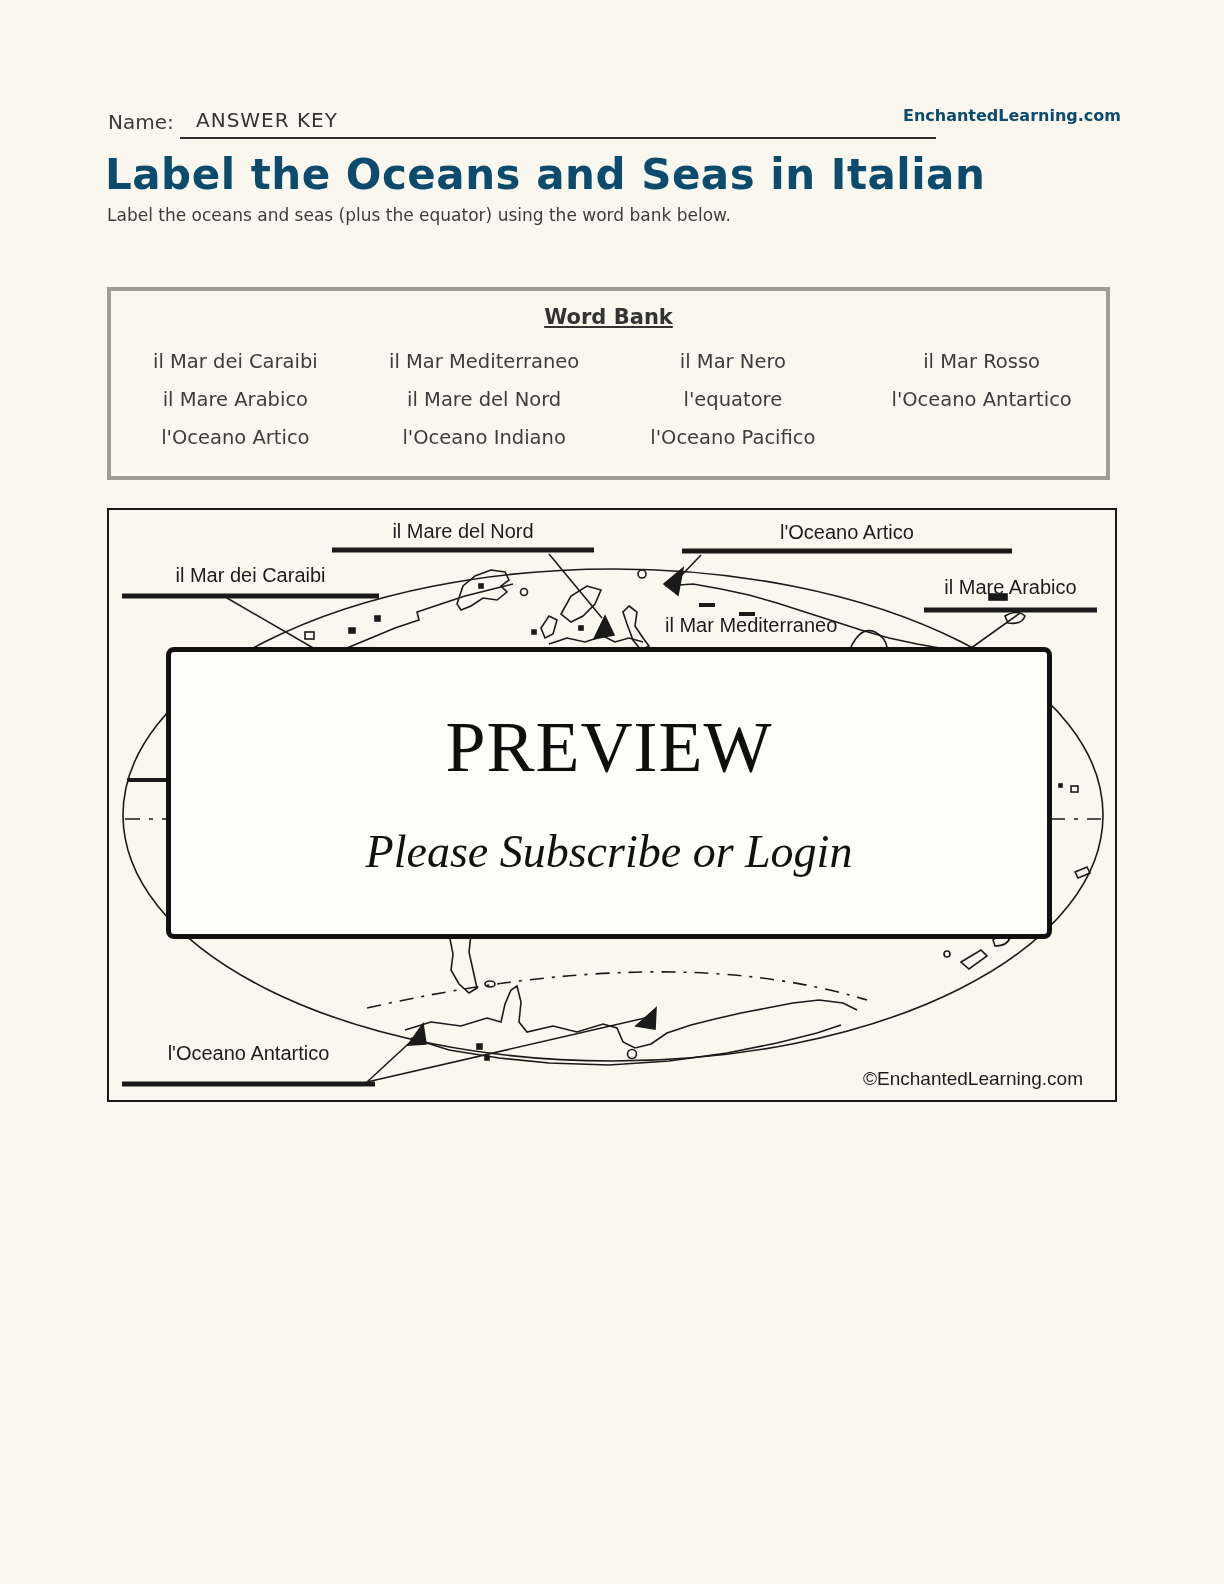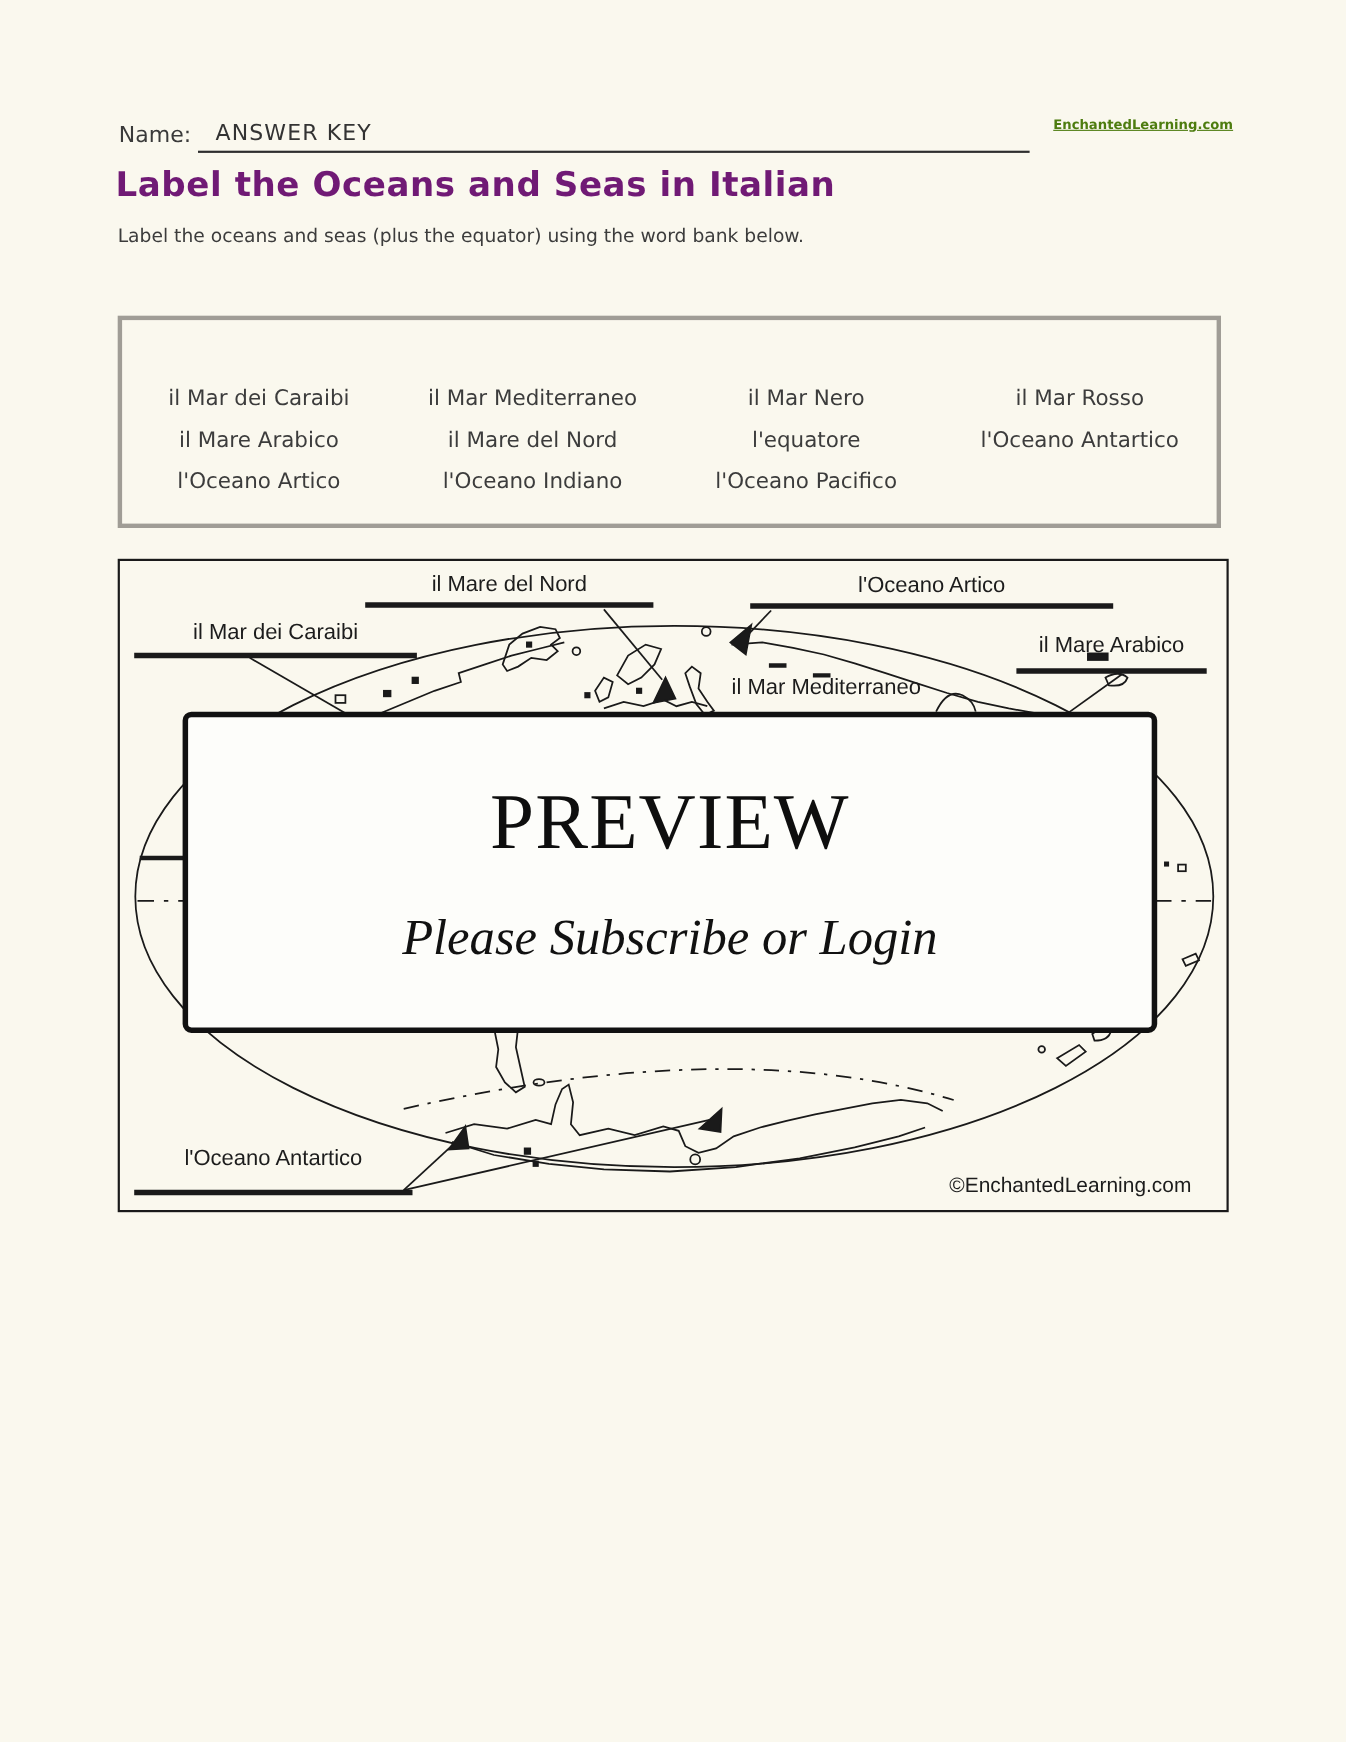--- a/index.html
+++ b/index.html
@@ -9,22 +9,22 @@
     background:#faf8ee;
     font-family:"DejaVu Sans",sans-serif;
     color:#3a3a3a;
     overflow:hidden;
     padding-left:17px;
   }
   
   .name-label{position:absolute;left:108px;top:110px;font-size:20px;}
   .name-value{position:absolute;left:196px;top:108px;font-size:20px;letter-spacing:1px;color:#333;}
   .name-underline{position:absolute;left:180px;top:137px;width:756px;height:2px;background:#2e2e2e;}
-  .site{position:absolute;right:120px;top:106px;font-size:12px;font-weight:bold;color:#4d7c0f;text-decoration:underline;}
-  .page-title{position:absolute;left:105px;top:150px;margin:0;font-size:31px;font-weight:bold;color:#701a75;letter-spacing:0.5px;}
+  .site{position:absolute;right:120px;top:106px;font-size:16px;font-weight:bold;color:#0c4a6e;}
+  .page-title{position:absolute;left:105px;top:150px;margin:0;font-size:42px;font-weight:bold;color:#0c4a6e;letter-spacing:0.5px;}
   .instructions{position:absolute;left:107px;top:205px;margin:0;font-size:17px;color:#3c3c3c;}
   
   .wordbank{
     position:absolute;left:107px;top:287px;width:1003px;height:193px;
     border:4px solid #a09d96;box-sizing:border-box;
   }
   .wb-title{
     position:absolute;left:0;top:14px;width:100%;text-align:center;
     font-size:21px;font-weight:bold;text-decoration:underline;color:#333;
   }
@@ -78,20 +78,21 @@
 <div class="page">
 
   <span class="name-label">Name:</span>
   <span class="name-value">ANSWER KEY</span>
   <div class="name-underline"></div>
   <span class="site">EnchantedLearning.com</span>
   <h1 class="page-title">Label the Oceans and Seas in Italian</h1>
   <p class="instructions">Label the oceans and seas (plus the equator) using the word bank below.</p>
 
   <div class="wordbank">
+    <div class="wb-title">Word Bank</div>
     <div class="wb-grid">
       <div class="wb-word">il Mar dei Caraibi</div>
       <div class="wb-word">il Mar Mediterraneo</div>
       <div class="wb-word">il Mar Nero</div>
       <div class="wb-word">il Mar Rosso</div>
       <div class="wb-word">il Mare Arabico</div>
       <div class="wb-word">il Mare del Nord</div>
       <div class="wb-word">l'equatore</div>
       <div class="wb-word">l'Oceano Antartico</div>
       <div class="wb-word">l'Oceano Artico</div>

